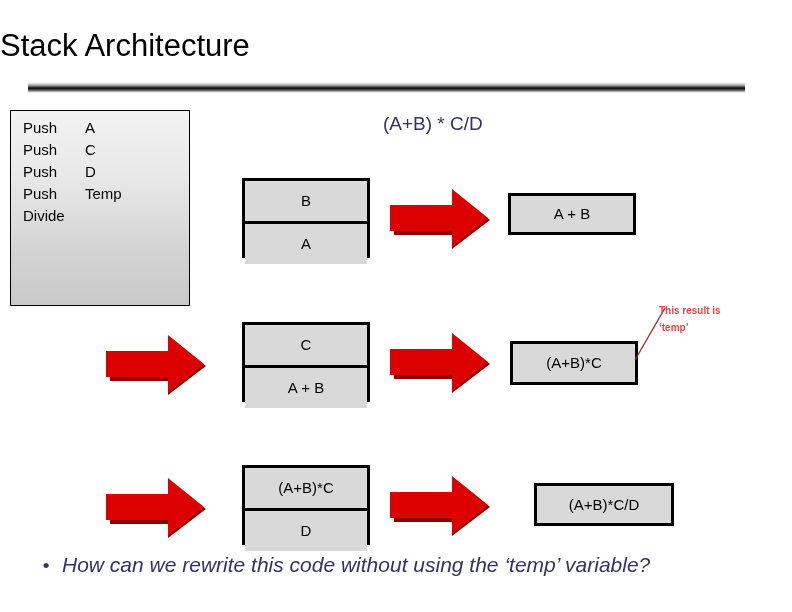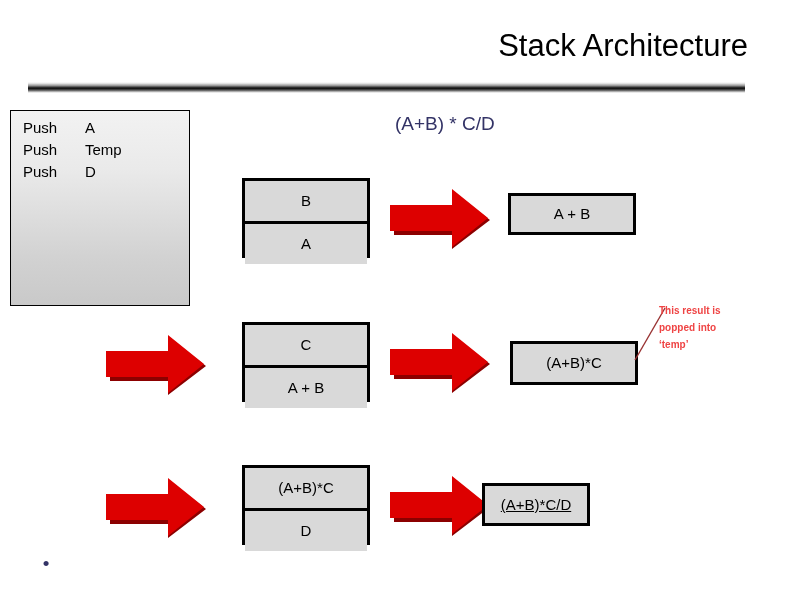--- a/index.html
+++ b/index.html
@@ -17,21 +17,21 @@
     background: #ffffff;
     overflow: hidden;
   }
 
   
   .slide-title {
     position: absolute;
     left: 0;
     top: 28px;
     width: 748px;
-    text-align: right;
+    text-align: left;
     font-size: 31px;
     color: #000000;
     font-family: "Liberation Sans", sans-serif;
     letter-spacing: 0px;
     white-space: nowrap;
   }
 
   
   .divider {
     position: absolute;
@@ -73,21 +73,21 @@
     display: inline-block;
     width: 62px;
   }
   .code-arg {
     display: inline-block;
   }
 
   
   .expression {
     position: absolute;
-    left: 395px;
+    left: 383px;
     top: 113px;
     font-size: 19px;
     color: #333366;
     white-space: nowrap;
   }
 
   
   .stack {
     position: absolute;
     border: 3px solid #000000;
@@ -178,24 +178,30 @@
 
   <div class="slide-title">Stack Architecture</div>
 
   <div class="divider"></div>
 
   <div class="code-panel">
     <div class="code-line">
       <span class="code-op">Push</span><span class="code-arg">A</span>
     </div>
     <div class="code-line">
+      <span class="code-op">Push</span><span class="code-arg">C</span>
+    </div>
+    <div class="code-line">
+      <span class="code-op">Push</span><span class="code-arg">D</span>
+    </div>
+    <div class="code-line">
       <span class="code-op">Push</span><span class="code-arg">Temp</span>
     </div>
     <div class="code-line">
-      <span class="code-op">Push</span><span class="code-arg">D</span>
+      <span class="code-op">Divide</span><span class="code-arg"></span>
     </div>
   </div>
 
   <div class="expression">(A+B) * C/D</div>
 
   <div class="stack" style="left:242px; top:178px; width:128px; height:80px;">
     <div class="stack-cell top-cell">B</div>
     <div class="stack-cell">A</div>
   </div>
 
@@ -227,21 +233,20 @@
     </svg>
   </div>
 
   <div class="result-box" style="left:510px; top:341px; width:128px; height:44px; line-height:38px;">(A+B)*C</div>
 
   <svg class="leader-line" viewBox="0 0 34 56" xmlns="http://www.w3.org/2000/svg">
     <line x1="2" y1="54" x2="32" y2="2" stroke="#993333" stroke-width="1.4"></line>
   </svg>
   <div class="callout">
     <div>This result is</div>
-    <div>popped into</div>
     <div>‘temp’</div>
   </div>
 
   <div class="arrow" style="left:104px; top:476px;">
     <svg viewBox="0 0 104 62" xmlns="http://www.w3.org/2000/svg">
       <polygon points="6,44 6,48 64,48 64,62 102,33 64,4 64,18 6,18" fill="#8C0000"></polygon>
       <polygon points="2,18 64,18 64,2 100,31 64,60 64,44 2,44" fill="#DD0000"></polygon>
     </svg>
   </div>
 
@@ -250,19 +255,20 @@
     <div class="stack-cell">D</div>
   </div>
 
   <div class="arrow" style="left:388px; top:474px;">
     <svg viewBox="0 0 104 62" xmlns="http://www.w3.org/2000/svg">
       <polygon points="6,44 6,48 64,48 64,62 102,33 64,4 64,18 6,18" fill="#8C0000"></polygon>
       <polygon points="2,18 64,18 64,2 100,31 64,60 64,44 2,44" fill="#DD0000"></polygon>
     </svg>
   </div>
 
-  <div class="result-box" style="left:482px; top:483px; width:108px; height:43px; line-height:37px;text-decoration:underline;">(A+B)*C/D</div>
+  <div class="result-box" style="left:534px; top:483px; width:140px; height:43px; line-height:37px;">(A+B)*C/D</div>
 
   <div class="bullet-row">
     <span class="bullet-dot">•</span>
+    <span class="bullet-text">How can we rewrite this code without using the ‘temp’ variable?</span>
   </div>
 
 </div>
 
 </body></html>

